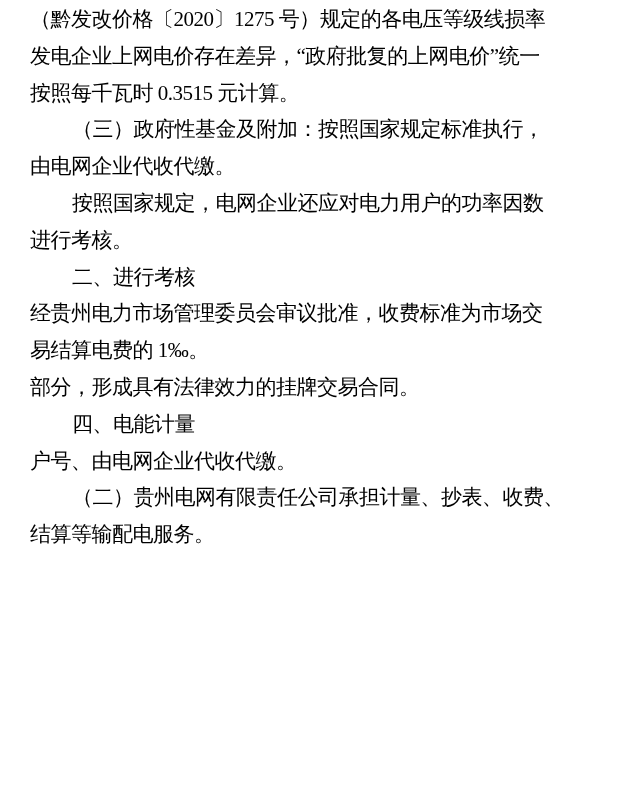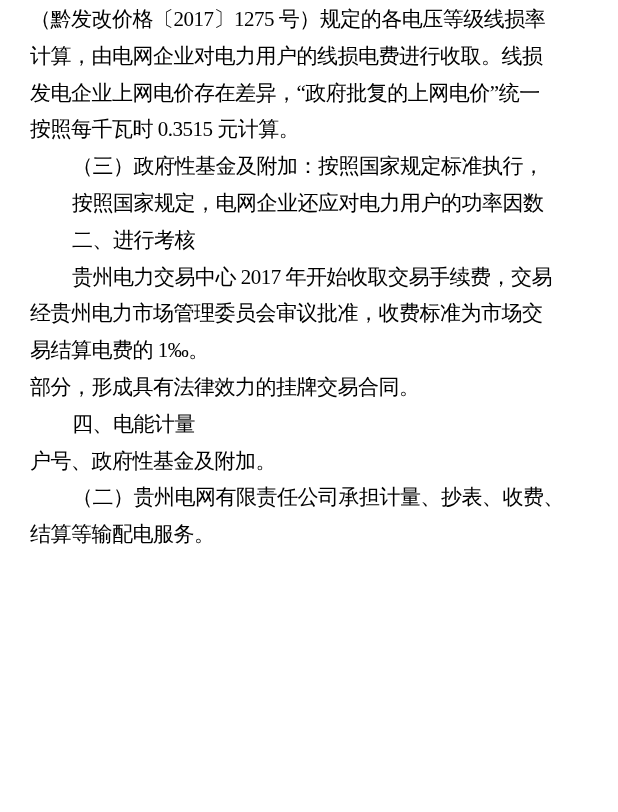--- a/index.html
+++ b/index.html
@@ -30,29 +30,29 @@
   }
   .line.indent {
     padding-left: 42px;
   }
 </style>
 </head>
 <body>
 
 <div class="page">
   <div class="doc">
-      <div class="line">（黔发改价格〔2017〕1275 号）规定的各电压等级线损率</div>
-      <div class="line">计算，由电网企业对电力用户的线损电费进行收取。线损</div>
+      <div class="line">（黔发改价格〔2020〕1275 号）规定的各电压等级线损率</div>
       <div class="line">发电企业上网电价存在差异，“政府批复的上网电价”统一</div>
       <div class="line">按照每千瓦时 0.3515 元计算。</div>
       <div class="line indent">（三）政府性基金及附加：按照国家规定标准执行，</div>
+      <div class="line">由电网企业代收代缴。</div>
       <div class="line indent">按照国家规定，电网企业还应对电力用户的功率因数</div>
+      <div class="line">进行考核。</div>
       <div class="line indent">二、进行考核</div>
-      <div class="line indent">贵州电力交易中心 2017 年开始收取交易手续费，交易</div>
       <div class="line">经贵州电力市场管理委员会审议批准，收费标准为市场交</div>
       <div class="line">易结算电费的 1‰。</div>
       <div class="line">部分，形成具有法律效力的挂牌交易合同。</div>
       <div class="line indent">四、电能计量</div>
-      <div class="line">户号、政府性基金及附加。</div>
+      <div class="line">户号、由电网企业代收代缴。</div>
       <div class="line indent">（二）贵州电网有限责任公司承担计量、抄表、收费、</div>
       <div class="line">结算等输配电服务。</div>
     </div>
 </div>
 
 </body></html>

